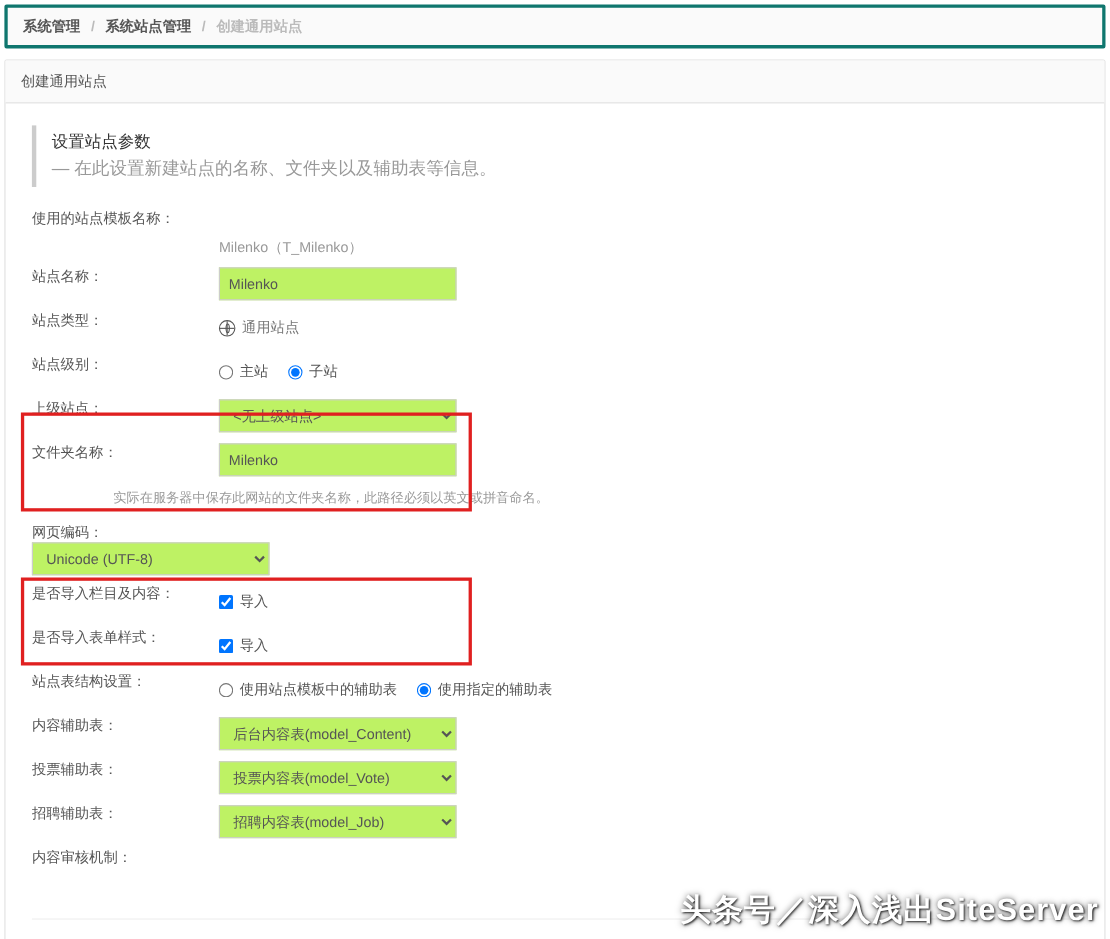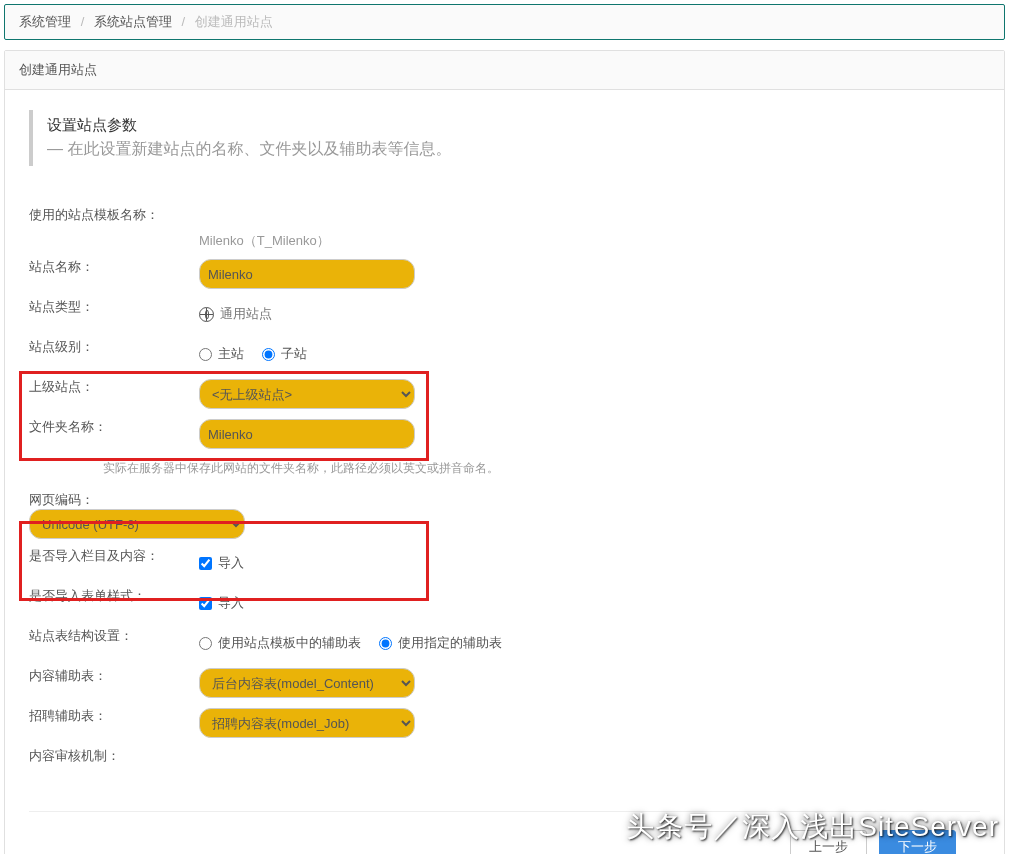--- a/index.html
+++ b/index.html
@@ -5,25 +5,26 @@
     * { box-sizing: border-box; margin: 0; padding: 0; }
     body {
       font-family: "Microsoft YaHei", Arial, sans-serif;
       font-size: 13px;
       color: #555;
       background: #fff;
       width: 1009px;
     }
     .breadcrumb {
       padding: 8px 14px;
-      border: 1px solid #0f766e;
+      border: 3px solid #0f766e;
       background: #fafafa;
       border-radius: 2px;
       margin: 4px;
       color: #888;
+      font-weight: bold;
     }
     .breadcrumb a { color: #555; text-decoration: none; }
     .breadcrumb .sep { color: #bbb; margin: 0 6px; }
     .breadcrumb .current { color: #bbb; }
 
     .panel {
       margin: 10px 4px;
       border: 1px solid #e0e0e0;
       border-radius: 2px;
       background: #fff;
@@ -32,21 +33,21 @@
       padding: 10px 14px;
       border-bottom: 1px solid #e0e0e0;
       background: #fafafa;
       color: #555;
     }
     .panel-body { padding: 20px 24px 40px 24px; }
 
     .section {
       border-left: 4px solid #ccc;
       padding: 6px 14px;
-      margin-bottom: 36px;
+      margin-bottom: 16px;
     }
     .section-title { font-size: 15px; color: #333; margin-bottom: 4px; }
     .section-sub { font-size: 16px; color: #999; }
 
     .form-row {
       display: flex;
       min-height: 40px;
       padding: 4px 0;
     }
     .form-label {
@@ -59,24 +60,24 @@
       display: flex;
       align-items: center;
       color: #777;
     }
     .static-text { color: #999; margin-top: 26px; }
     input.text, select.text {
       width: 216px;
       height: 30px;
       padding: 4px 8px;
       border: 1px solid #ccc;
-      border-radius: 12px;
+      border-radius: 0;
       font-size: 13px;
       color: #555;
-      background: #eab308;
+      background: #bef264;
     }
     .hint {
       font-size: 12px;
       color: #999;
       margin-top: 6px;
       margin-left: 74px;
     }
     .radio-group label, .check-group label {
       margin-right: 18px;
       color: #555;
@@ -138,21 +139,21 @@
     .btn-primary {
       background: #3a8be0;
       border-color: #3a8be0;
       color: #fff;
     }
     .watermark {
       position: absolute;
       right: 10px;
       bottom: 8px;
       font-size: 28px;
-      font-weight: normal;
+      font-weight: bold;
       color: #fff;
       text-shadow: 0 0 6px rgba(0,0,0,.6), 1px 1px 2px rgba(0,0,0,.8);
       pointer-events: none;
       letter-spacing: 1px;
     }
     .page-wrap { position: relative; width:1009px; height:854px; overflow:hidden;}
   </style>
 </head>
 <body>
 
@@ -273,20 +274,28 @@
 
       <div class="form-row">
         <div class="form-label">内容辅助表：</div>
         <div class="form-control">
           <select class="text">
             <option>后台内容表(model_Content)</option>
           </select>
         </div>
       </div>
 
+      <div class="form-row">
+        <div class="form-label">投票辅助表：</div>
+        <div class="form-control">
+          <select class="text">
+            <option>投票内容表(model_Vote)</option>
+          </select>
+        </div>
+      </div>
 
       <div class="form-row">
         <div class="form-label">招聘辅助表：</div>
         <div class="form-control">
           <select class="text">
             <option>招聘内容表(model_Job)</option>
           </select>
         </div>
       </div>
 

